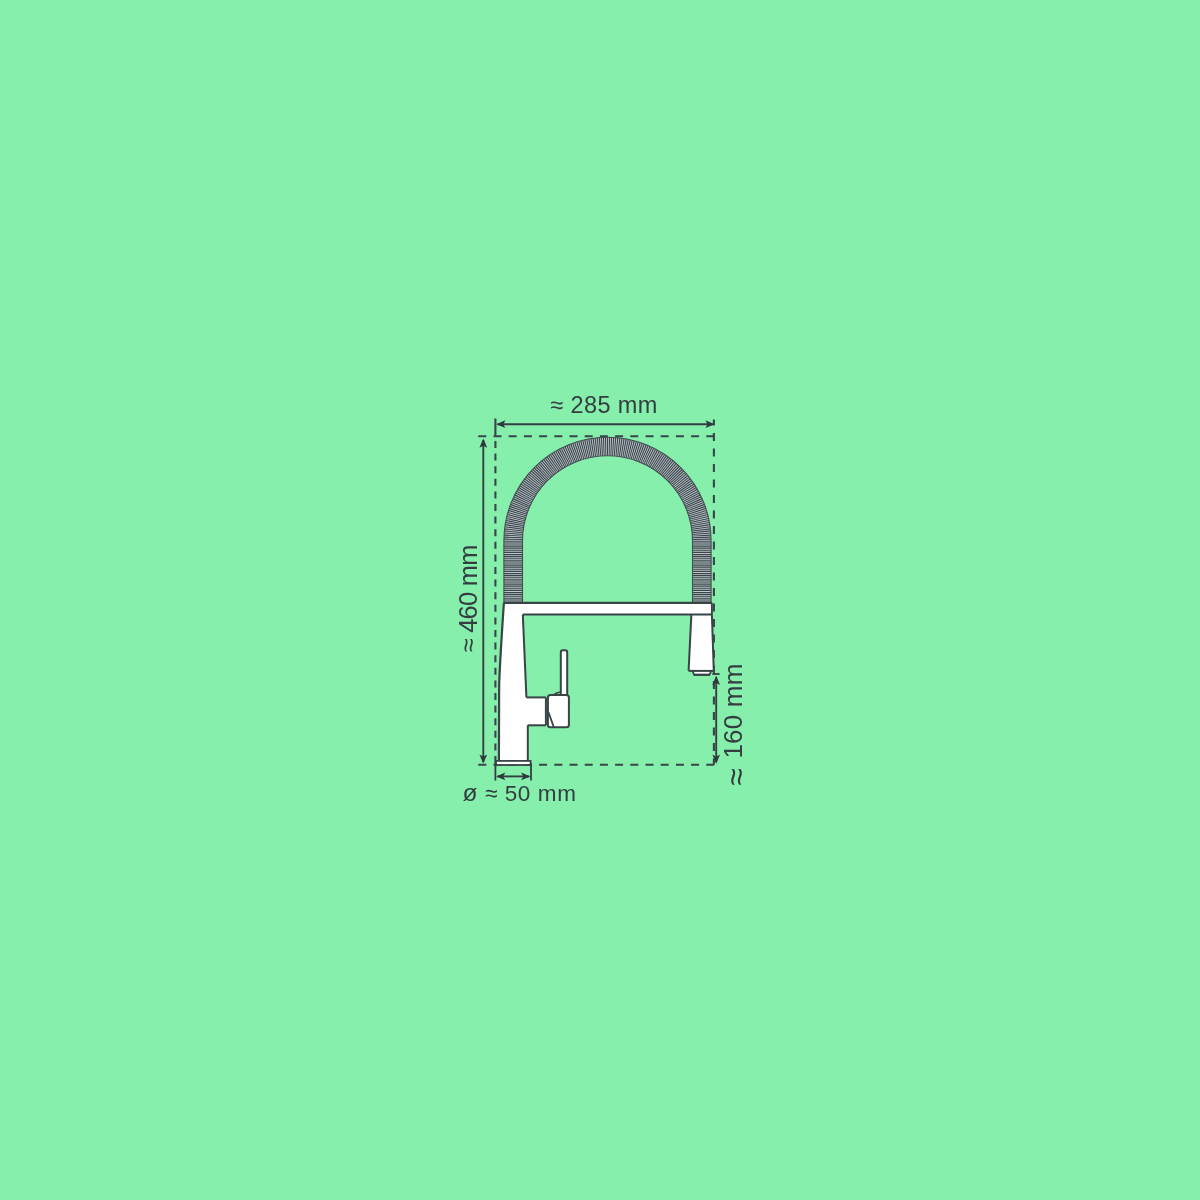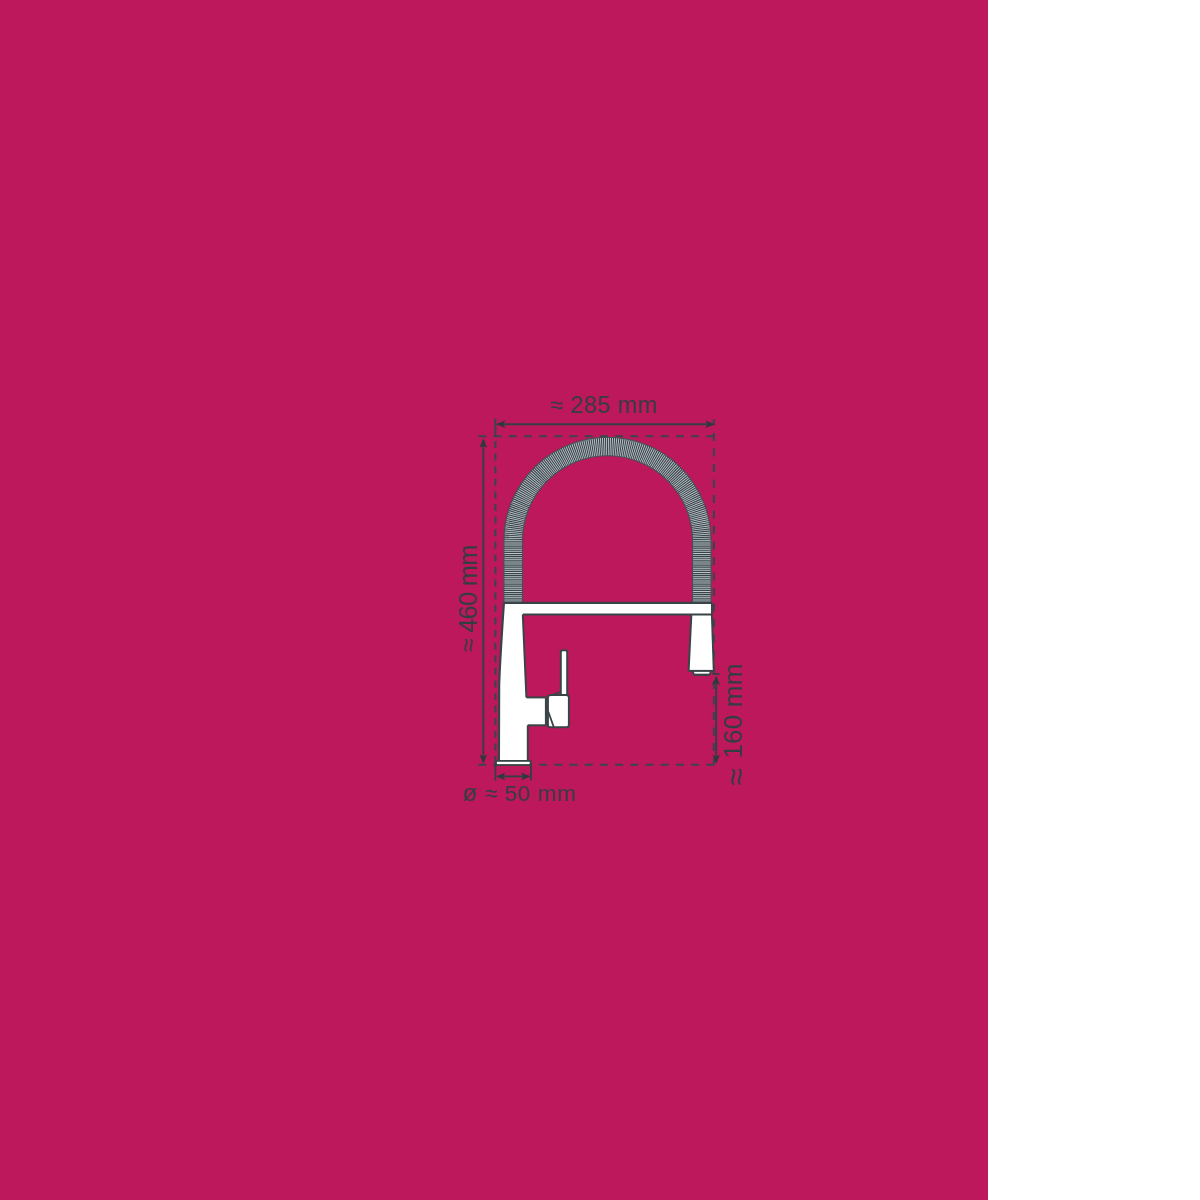--- a/index.html
+++ b/index.html
@@ -1,16 +1,16 @@
 <!DOCTYPE html>
 <html><head>
 <meta charset="utf-8">
 <style>
   html,body{margin:0;padding:0;background:#ffffff;}
-  .wrap{width:988px;height:1200px;position:relative;background:#be185d;}
+  .wrap{width:1200px;height:1200px;position:relative;background:#86efac;}
   text{font-family:"Liberation Sans",sans-serif;fill:#343d40;}
 </style>
 </head>
 <body>
 <div class="wrap">
 <svg width="1200" height="1200" viewBox="0 0 1200 1200" xmlns="http://www.w3.org/2000/svg">
   <defs>
     <path id="ah" d="M0 0 L-9.2 -3.9 L-7.1 0 L-9.2 3.9 Z" fill="#2f383b"></path>
   </defs>
 

